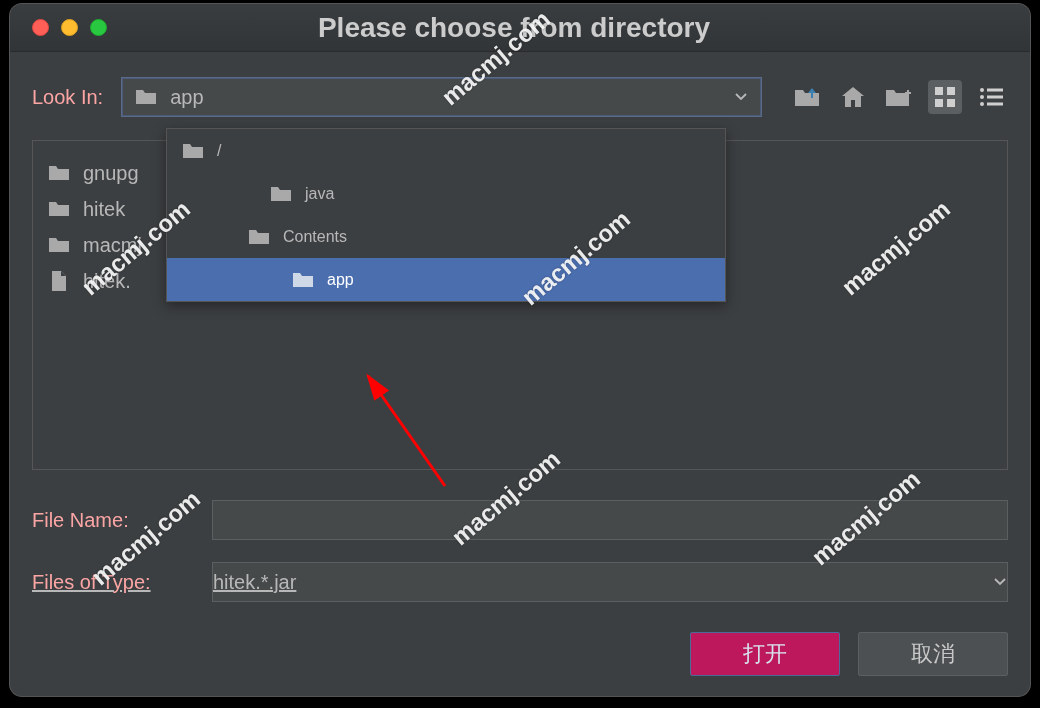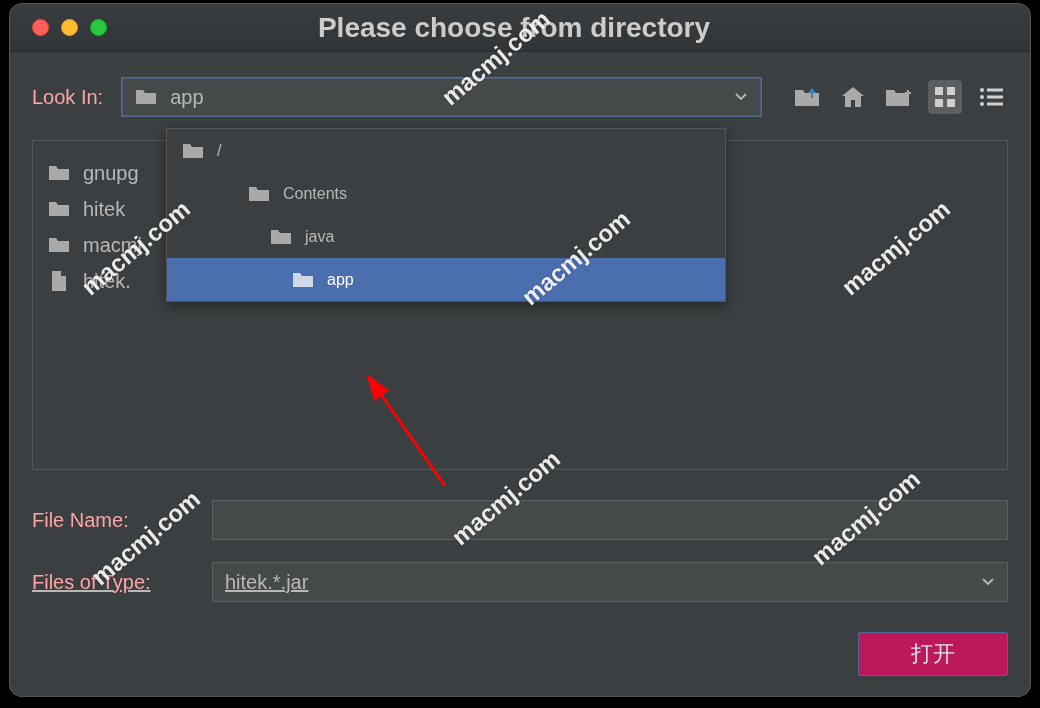--- a/index.html
+++ b/index.html
@@ -149,21 +149,21 @@
     font-size: 20px;
     outline: none;
   }
   .type-select {
     flex: 1;
     height: 40px;
     background: #45494a;
     border: 1px solid #5b5f61;
     display: flex;
     align-items: center;
-    padding: 0 12px;
+    padding: 0 0;
     gap: 12px;
     cursor: pointer;
     position: relative;
     text-align: right;
   }
   .type-select .chev { margin-left: auto; }
   .buttons {
     display: flex;
     justify-content: flex-end;
     gap: 18px;
@@ -328,48 +328,51 @@
               <path fill="none" stroke="#b8b8b8" stroke-width="1.8" d="M2 4l5 5 5-5"></path>
             </svg>
         </span>
       </div>
     </div>
 
     <div class="buttons">
       <div class="btn btn-primary">
         <span>打开</span>
       </div>
+      <div class="btn btn-default">
+        <span>取消</span>
+      </div>
     </div>
 
   </div>
 
   <div class="dropdown">
     <div class="dd-item" style="padding-left:14px">
       <span class="folder-glyph">
           <svg width="22" height="18" viewBox="0 0 22 18">
             <path fill="#a9a9a9" d="M1 2h7l2 3h11v11H1z"></path>
           </svg>
         </span>
       <span>/</span>
     </div>
+    <div class="dd-item" style="padding-left:102px">
+      <span class="folder-glyph">
+          <svg width="22" height="18" viewBox="0 0 22 18">
+            <path fill="#a9a9a9" d="M1 2h7l2 3h11v11H1z"></path>
+          </svg>
+        </span>
+      <span>java</span>
+    </div>
     <div class="dd-item" style="padding-left:80px">
       <span class="folder-glyph">
           <svg width="22" height="18" viewBox="0 0 22 18">
             <path fill="#a9a9a9" d="M1 2h7l2 3h11v11H1z"></path>
           </svg>
         </span>
       <span>Contents</span>
-    </div>
-    <div class="dd-item" style="padding-left:102px">
-      <span class="folder-glyph">
-          <svg width="22" height="18" viewBox="0 0 22 18">
-            <path fill="#a9a9a9" d="M1 2h7l2 3h11v11H1z"></path>
-          </svg>
-        </span>
-      <span>java</span>
     </div>
     <div class="dd-item sel" style="padding-left:124px">
       <span class="folder-glyph">
           <svg width="22" height="18" viewBox="0 0 22 18">
             <path fill="#cfd8e6" d="M1 2h7l2 3h11v11H1z"></path>
           </svg>
         </span>
       <span>app</span>
     </div>
   </div>

